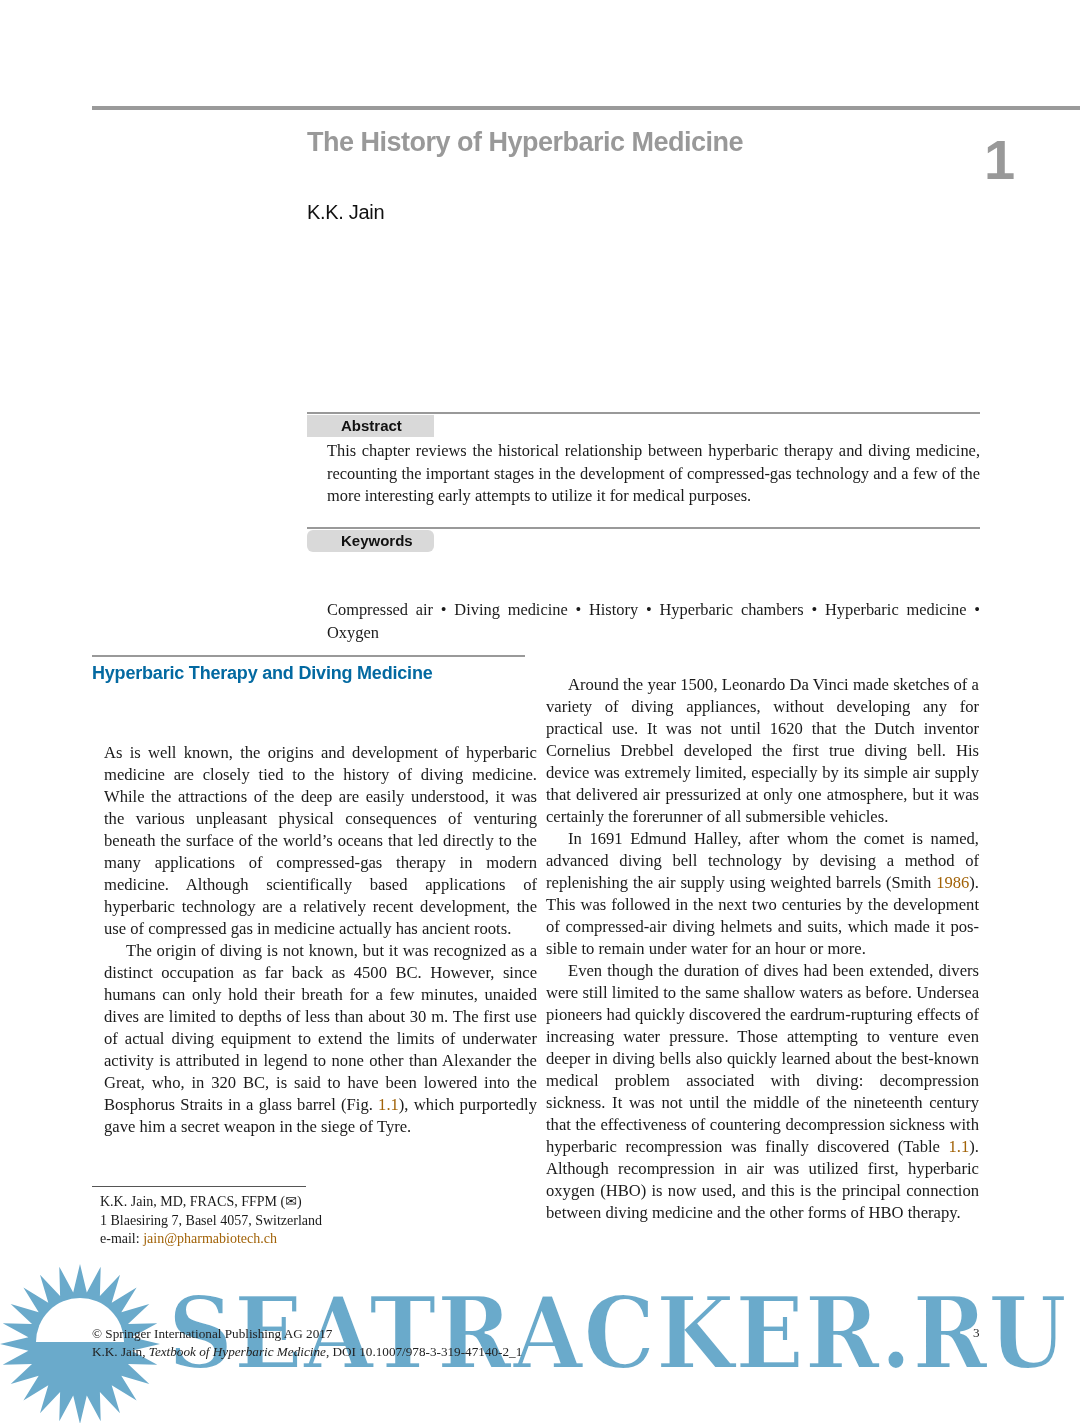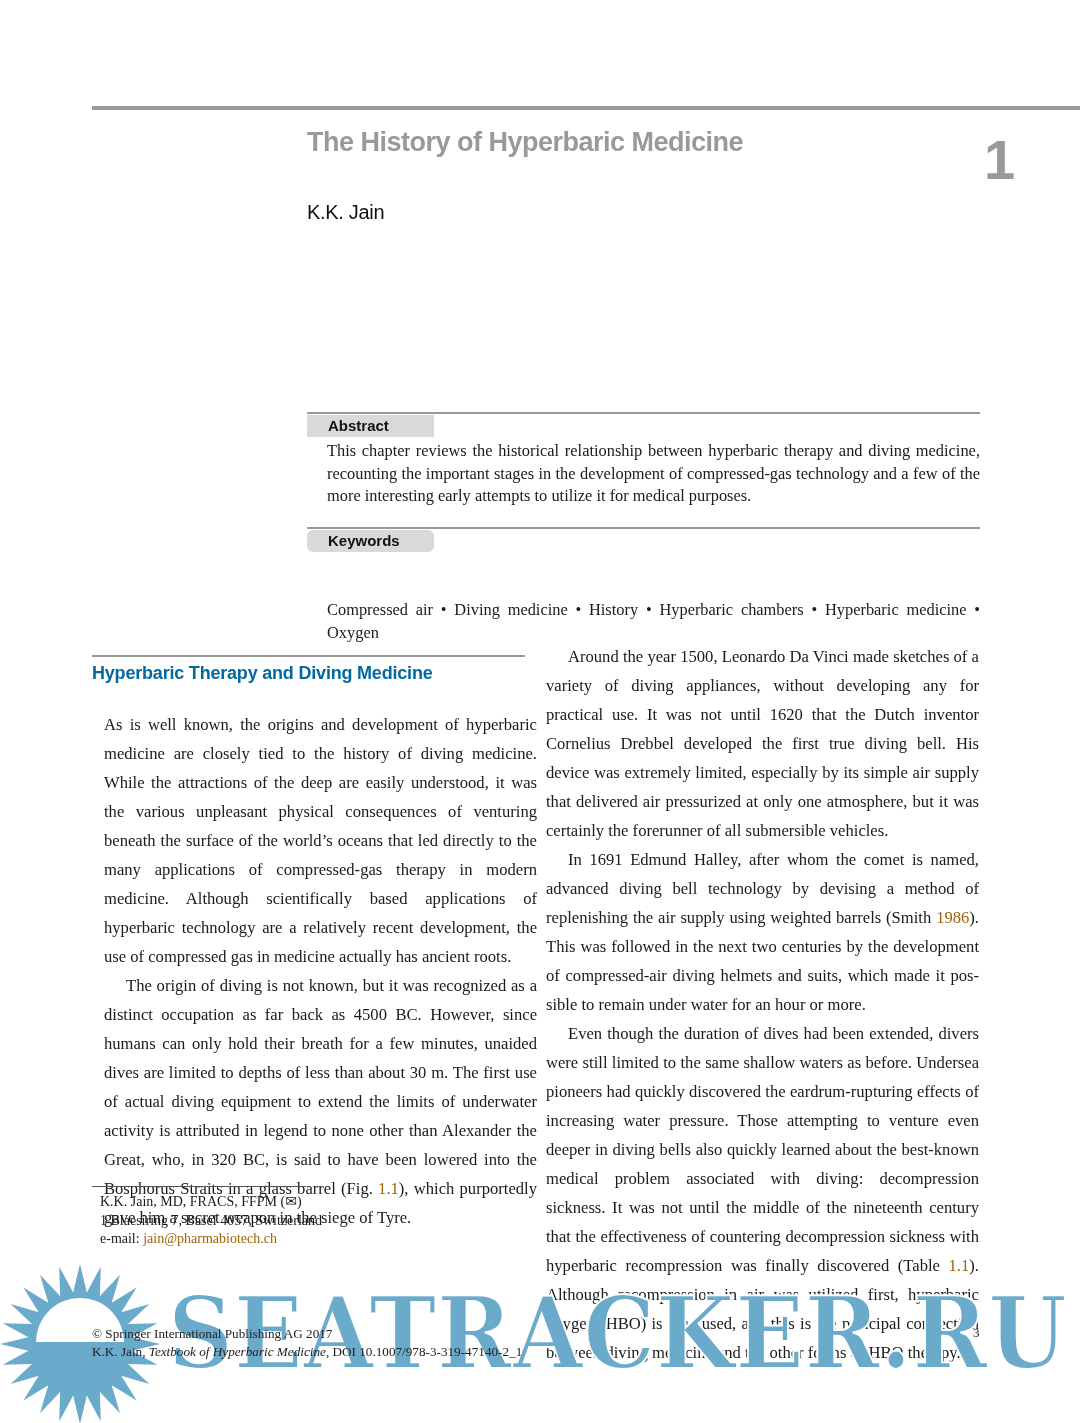--- a/index.html
+++ b/index.html
@@ -6,27 +6,27 @@
     html, body { width: 1080px; height: 1423px; background: #ffffff; overflow: hidden; }
     body { position: relative; font-family: "Liberation Serif", serif; color: #1a1a1a; }
 
     .top-rule { position: absolute; left: 92px; top: 106px; width: 988px; height: 4px; background: #9a9a9a; }
 
     .chapter-title { position: absolute; left: 307px; top: 127px; font-family: "Liberation Sans", sans-serif; font-weight: bold; font-size: 27px; color: #999999; letter-spacing: -0.5px; }
     .chapter-number { position: absolute; left: 984px; top: 130px; font-family: "Liberation Sans", sans-serif; font-weight: bold; font-size: 56px; line-height: 60px; color: #999999; }
     .author { position: absolute; left: 307px; top: 201px; font-family: "Liberation Sans", sans-serif; font-size: 20px; color: #111; letter-spacing: -0.3px; }
 
     .box-rule { position: absolute; left: 307px; width: 673px; height: 2px; background: #999999; }
-    .box-label { position: absolute; left: 307px; width: 127px; height: 22px; background: #d9d9d9; font-family: "Liberation Sans", sans-serif; font-weight: bold; font-size: 15px; line-height: 22px; padding-left: 21px; color: #111; }
+    .box-label { position: absolute; left: 307px; width: 127px; height: 22px; background: #d9d9d9; font-family: "Liberation Sans", sans-serif; font-weight: bold; font-size: 15px; line-height: 22px; padding-left: 34px; color: #111; }
     .box-text { position: absolute; left: 327px; width: 653px; font-size: 16.4px; line-height: 22.5px; text-align: justify; color: #1a1a1a; }
 
     .sec-rule { position: absolute; left: 92px; top: 655px; width: 433px; height: 2px; background: #999999; }
     .sec-heading { position: absolute; left: 92px; top: 663px; font-family: "Liberation Sans", sans-serif; font-weight: bold; font-size: 18px; color: #0369a1; letter-spacing: -0.2px; }
 
-    .col { position: absolute; width: 433px; font-size: 16.6px; line-height: 29px; color: #1a1a1a; }
+    .col { position: absolute; width: 433px; font-size: 16.6px; line-height: 22px; color: #1a1a1a; margin-top: 32px; }
     .col p { text-align: justify; hyphens: manual; }
     .col p.indent { text-indent: 22px; }
     .col-left { left: 104px; top: 710px; }
     .col-right { left: 546px; top: 642px; }
     .link { color: #a16207; }
 
     .fn-rule { position: absolute; left: 92px; top: 1186px; width: 214px; height: 1px; background: #555; }
     .footnote { position: absolute; left: 92px; top: 1193px; font-size: 14px; line-height: 18.5px; color: #1a1a1a; margin-left: 8px; }
 
     .watermark { position: absolute; left: 0; top: 1262px; width: 1080px; height: 161px; pointer-events: none; }

